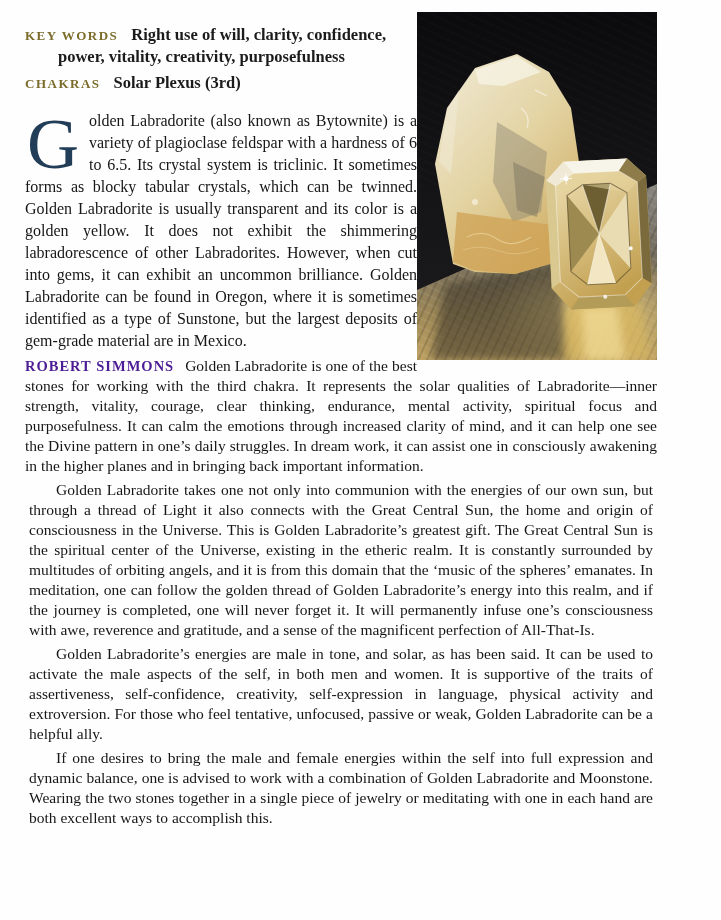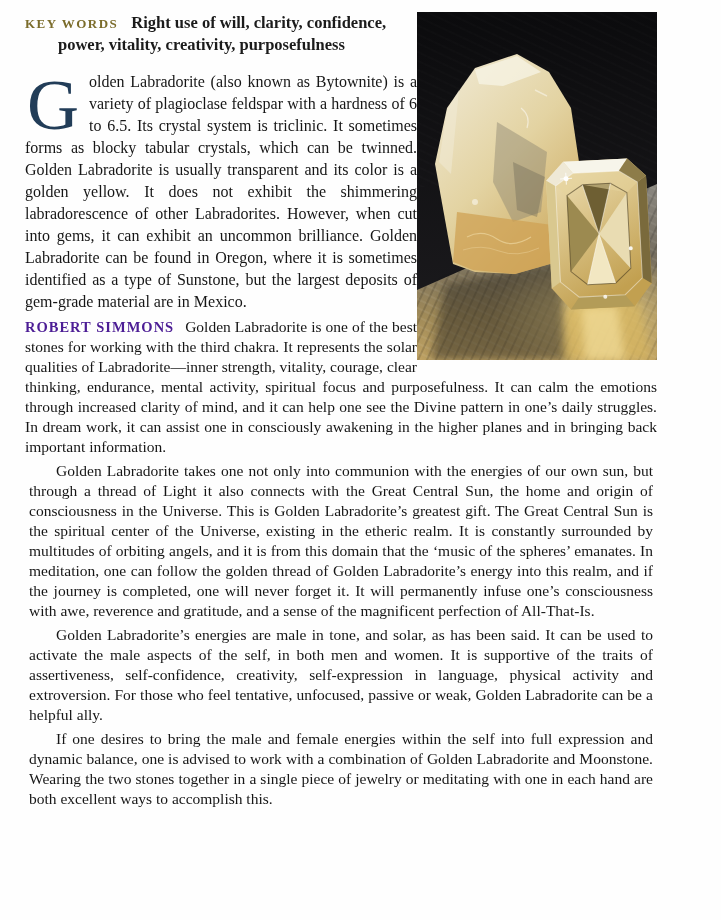--- a/index.html
+++ b/index.html
@@ -17,21 +17,21 @@
   }
 
   
   .photo{
     float:right;width:240px;height:348px;margin:0 -64px 0 16px;
     position:relative;background:#0c0c0e;
   }
   .photo svg{display:block;width:240px;height:348px;}
 
   
-  .props{margin:0 0 16px 0;}
+  .props{margin:12px 0 16px 0;}
   .prop{font-weight:bold;font-size:16.5px;line-height:21px;margin:0 0 5px 0;}
   .prop-kw{max-width:372px;padding-left:33px;text-indent:-33px;}
   .prop-label{
     font-size:13px;letter-spacing:1.5px;color:#7b6c2b;margin-right:13px;
     font-weight:bold;
   }
   .prop-value{color:#1b1b1b;}
 
   
   .intro{font-size:16px;line-height:22px;text-align:justify;margin:0;}
@@ -144,20 +144,23 @@
         <circle cx="213" cy="238" r="2" fill="#ffffff" opacity="0.9"></circle>
         <circle cx="185" cy="285" r="2" fill="#ffffff" opacity="0.8"></circle>
       </g>
     </svg>
   </figure>
 
   <div class="props">
     <p class="prop prop-kw">
       <span class="prop-label">KEY WORDS</span><span class="prop-value">Right use of will, clarity, confidence, power, vitality, creativity, purposefulness</span>
     </p>
+    <p class="prop">
+      <span class="prop-label">CHAKRAS</span><span class="prop-value">Solar Plexus (3rd)</span>
+    </p>
   </div>
 
   <p class="intro">
     <span class="dropcap">G</span><span>olden Labradorite (also known as Bytownite) is a variety of plagioclase feldspar with a hardness of 6 to 6.5. Its crystal system is triclinic. It sometimes forms as blocky tabular crystals, which can be twinned. Golden Labradorite is usually transparent and its color is a golden yellow. It does not exhibit the shimmering labradorescence of other Labradorites. However, when cut into gems, it can exhibit an uncommon brilliance. Golden Labradorite can be found in Oregon, where it is sometimes identified as a type of Sunstone, but the largest deposits of gem-grade material are in Mexico.</span>
   </p>
 
   <p class="rs">
     <span class="rs-author">ROBERT SIMMONS</span><span>Golden Labradorite is one of the best stones for working with the third chakra. It represents the solar qualities of Labradorite—inner strength, vitality, courage, clear thinking, endurance, mental activity, spiritual focus and purposefulness. It can calm the emotions through increased clarity of mind, and it can help one see the Divine pattern in one’s daily struggles. In dream work, it can assist one in consciously awakening in the higher planes and in bringing back important information.</span>
   </p>
   <p class="rs indent">Golden Labradorite takes one not only into communion with the energies of our own sun, but through a thread of Light it also connects with the Great Central Sun, the home and origin of consciousness in the Universe. This is Golden Labradorite’s greatest gift. The Great Central Sun is the spiritual center of the Universe, existing in the etheric realm. It is constantly surrounded by multitudes of orbiting angels, and it is from this domain that the ‘music of the spheres’ emanates. In meditation, one can follow the golden thread of Golden Labradorite’s energy into this realm, and if the journey is completed, one will never forget it. It will permanently infuse one’s consciousness with awe, reverence and gratitude, and a sense of the magnificent perfection of All-That-Is.</p>

